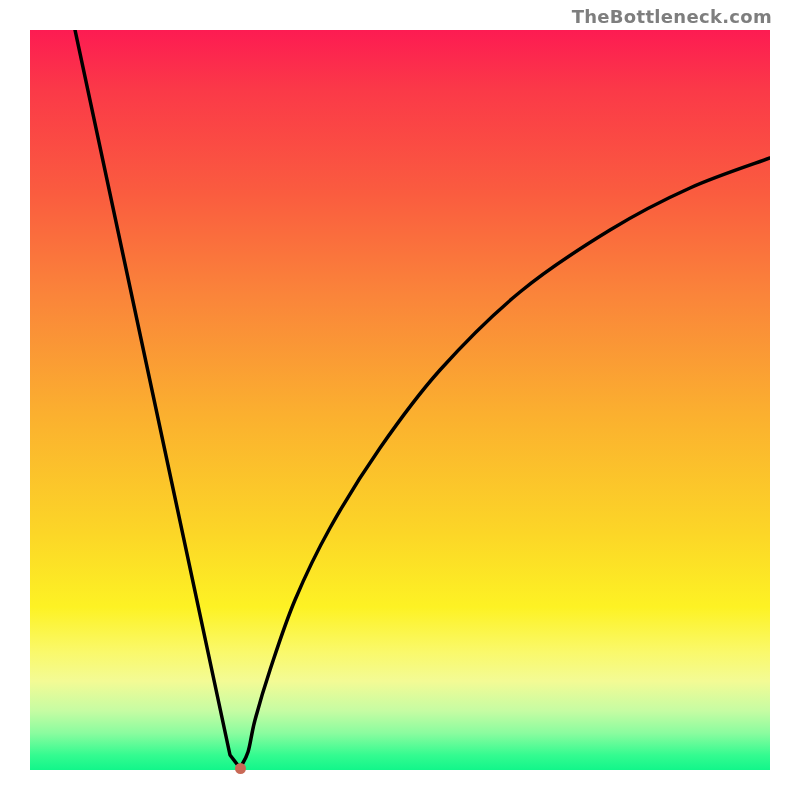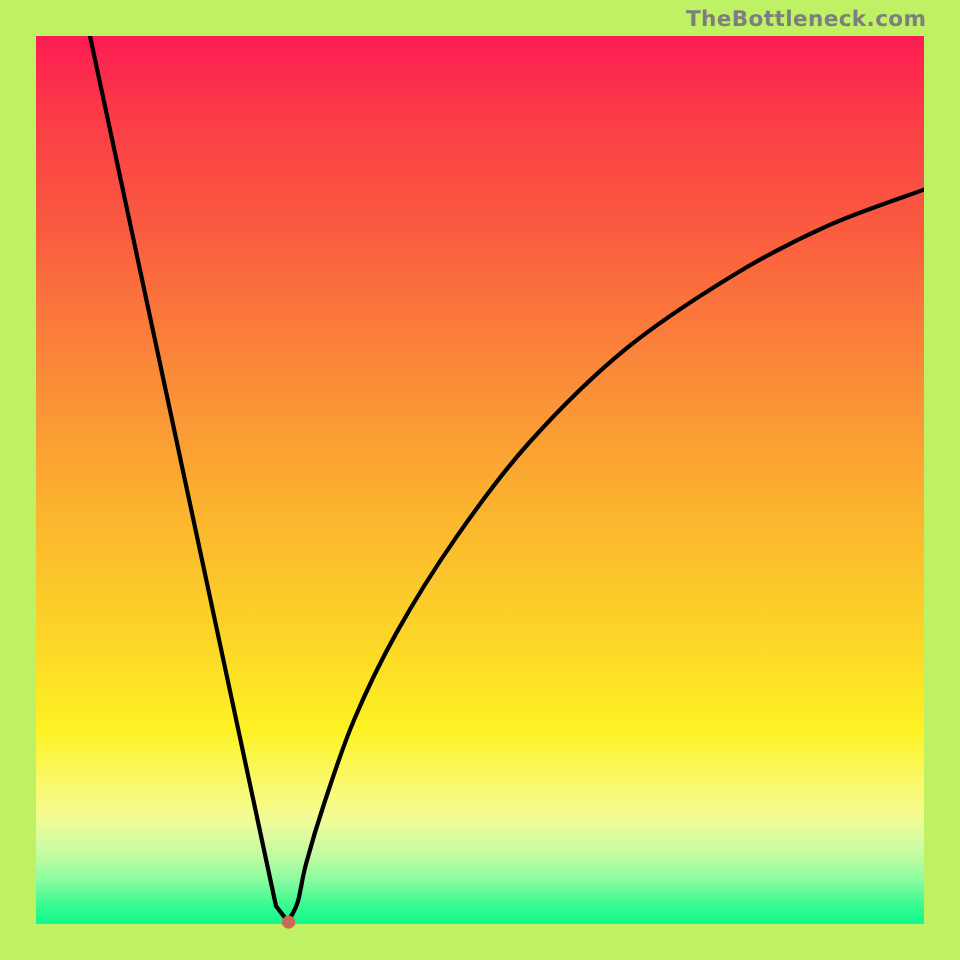--- a/index.html
+++ b/index.html
@@ -1,21 +1,21 @@
 <!DOCTYPE html>
 <html><head>
 <meta charset="utf-8">
 <style>
   * { margin: 0; padding: 0; box-sizing: border-box; }
   html, body { width: 800px; height: 800px; overflow: hidden; background: #000; }
   .stage {
     position: relative;
     width: 800px;
     height: 800px;
-    background: #bef264;
+    background: #ffffff;
   }
   .plot-area {
     position: absolute;
     left: 30px;
     top: 30px;
     width: 740px;
     height: 740px;
     
     background: linear-gradient(
       to bottom,

